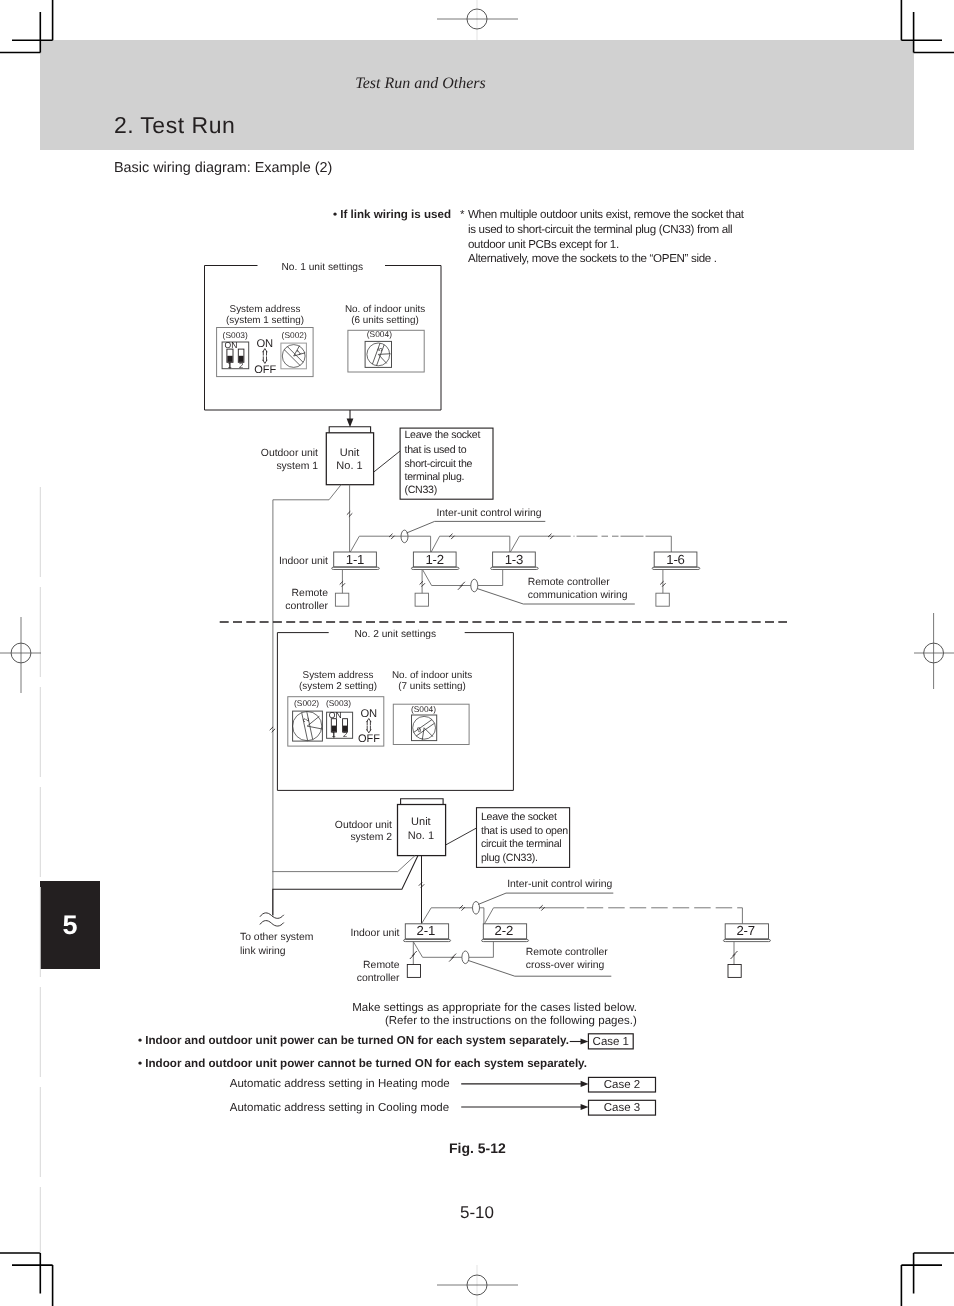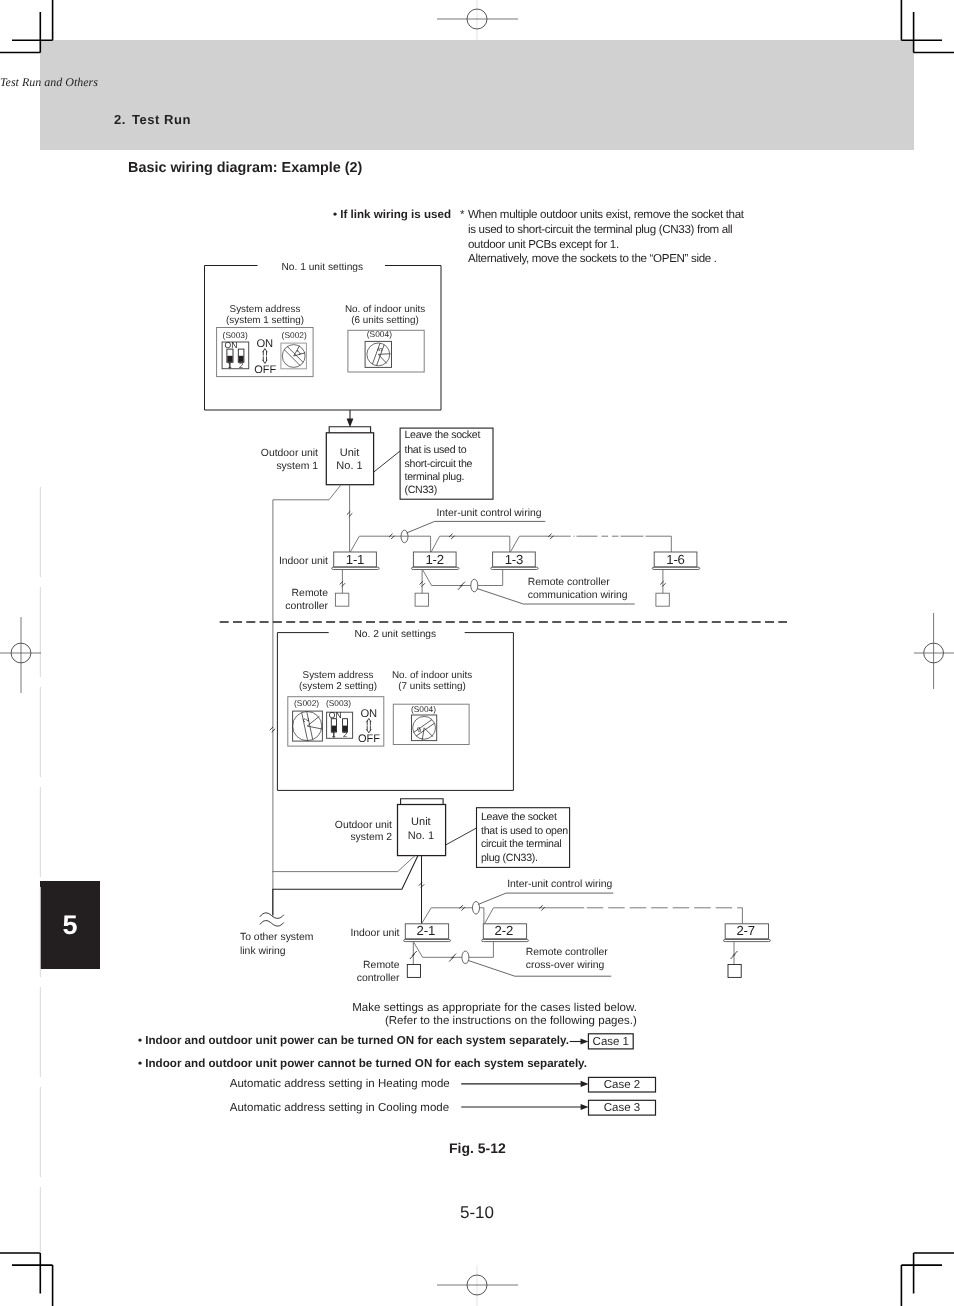--- a/index.html
+++ b/index.html
@@ -1,24 +1,24 @@
 <!DOCTYPE html>
 <html><head>
 <meta charset="utf-8">
 <title>Test Run</title>
 <style>
   html,body{margin:0;padding:0;background:#fff;}
   body{-webkit-font-smoothing:antialiased;text-rendering:geometricPrecision;width:954px;height:1306px;font-family:"Liberation Sans",sans-serif;position:relative;overflow:hidden;}
   #page{position:absolute;left:0;top:0;width:954px;height:1306px;}
   .abs{position:absolute;}
   #headerband{left:40px;top:40px;width:874px;height:110px;background:#d1d1d1;}
-  #chaptertitle{left:114px;top:112px;font-size:13px;letter-spacing:0.55px;font-weight:bold;color:#231f20;}
+  #chaptertitle{left:114px;top:112px;font-size:23px;letter-spacing:0.55px;font-weight:normal;color:#231f20;}
   #chaptertitle .num{margin-right:6px;}
-  #runhdr{left:0;top:75px;width:841px;text-align:left;font-family:"Liberation Serif",serif;font-style:italic;font-size:12px;color:#231f20;}
-  #subtitle{left:128px;top:160px;font-size:14.4px;font-weight:bold;color:#231f20;}
+  #runhdr{left:0;top:75px;width:841px;text-align:center;font-family:"Liberation Serif",serif;font-style:italic;font-size:16px;color:#231f20;}
+  #subtitle{left:114px;top:160px;font-size:14.4px;font-weight:normal;color:#231f20;}
   #tabbox{left:40px;top:881px;width:60px;height:88px;background:#231f20;color:#fff;font-size:27px;font-weight:bold;display:flex;align-items:center;justify-content:center;}
   #pagenum{left:0;top:1203px;width:954px;text-align:center;font-size:17px;color:#231f20;}
   svg.layer{display:block;position:absolute;left:0;top:0;pointer-events:none;}
   text{font-family:"Liberation Sans",sans-serif;fill:#231f20;}
 </style>
 </head>
 <body>
 
 <div id="page">
   <div class="abs" id="headerband"></div>

